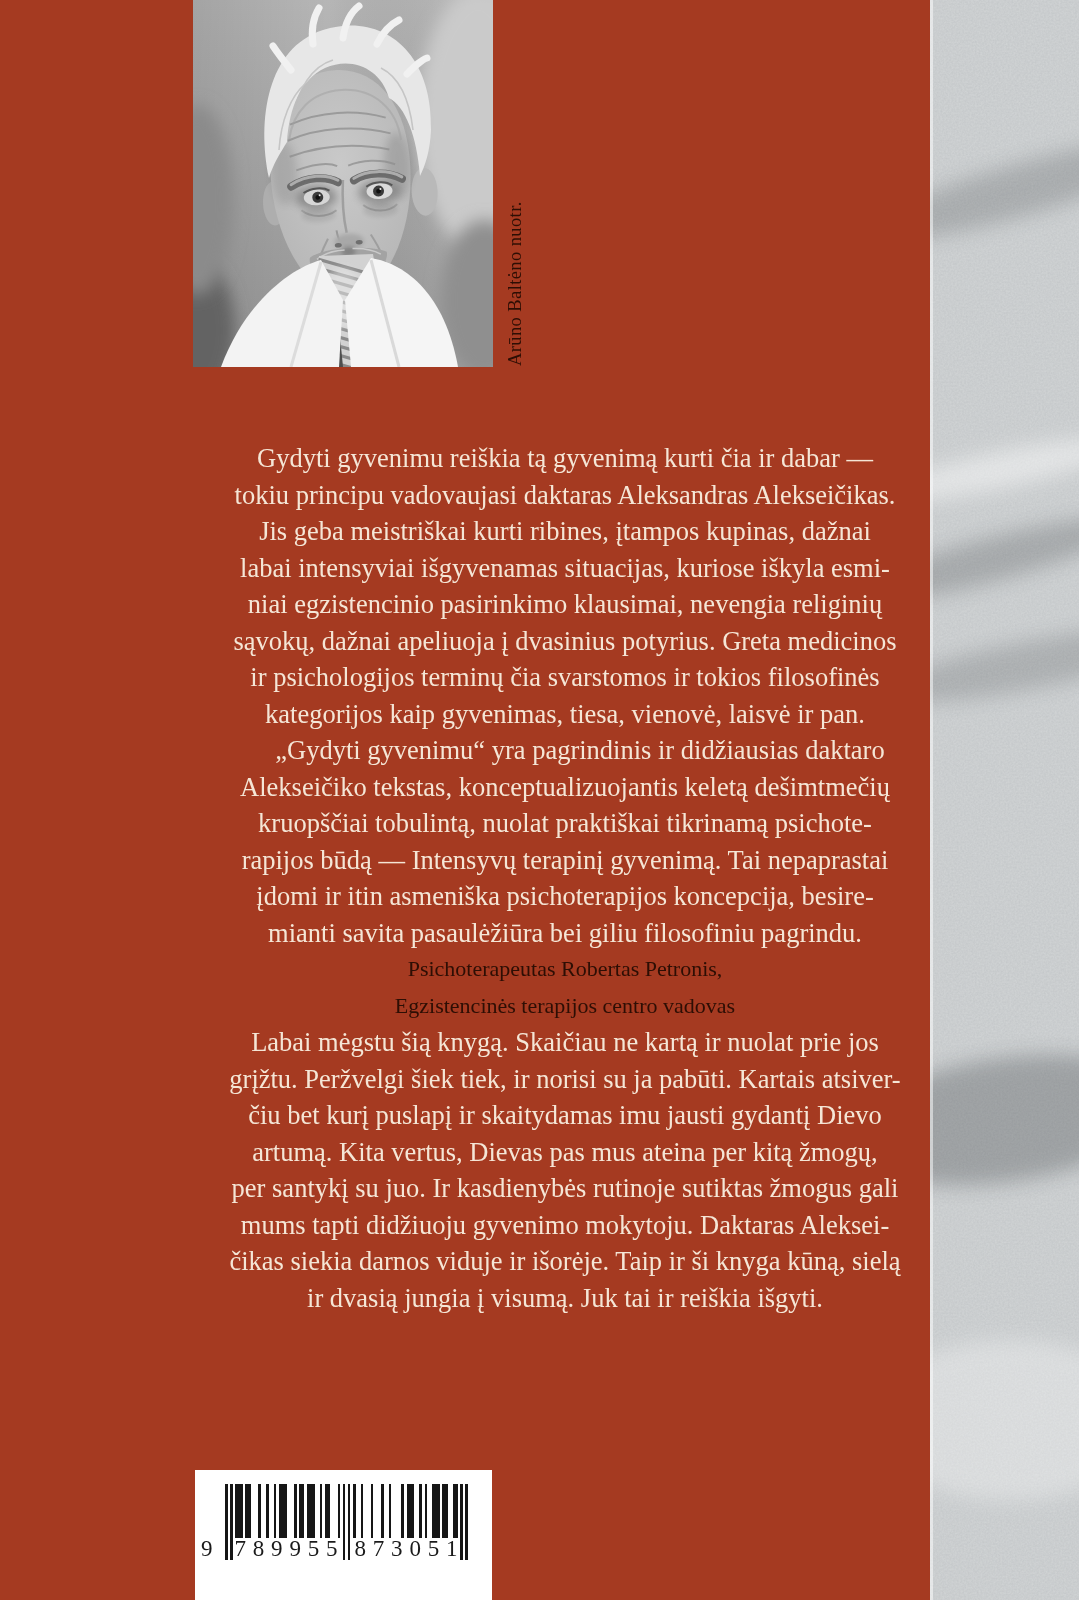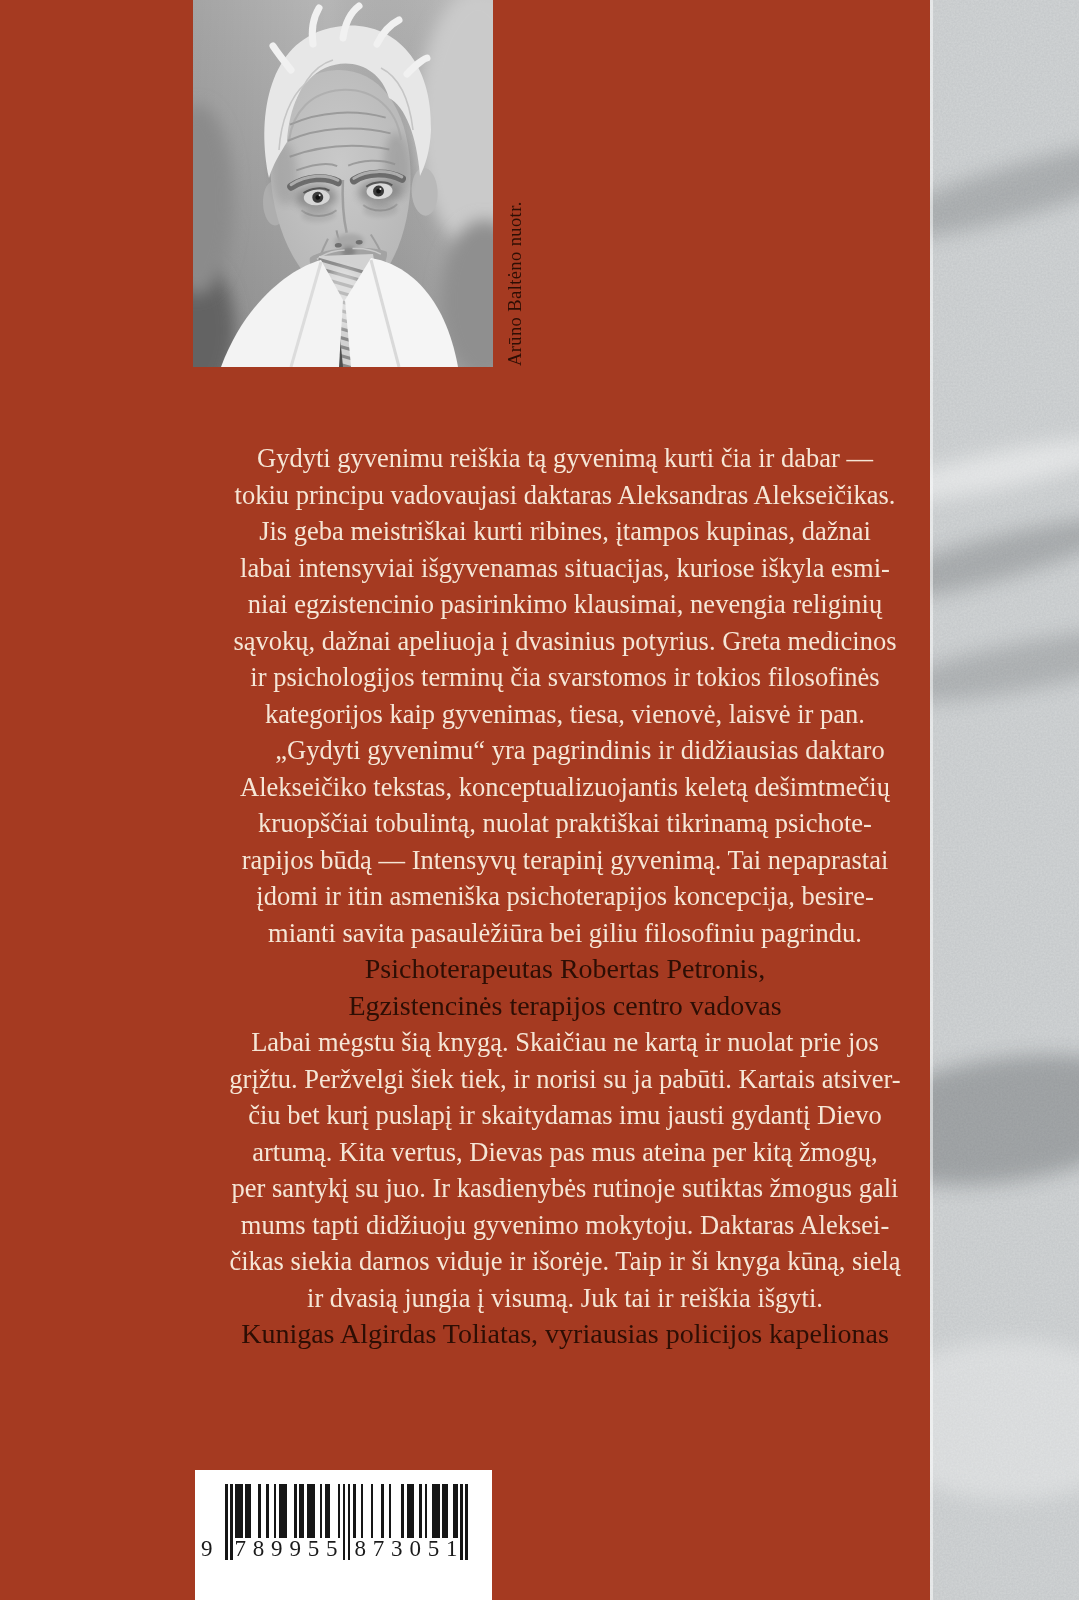--- a/index.html
+++ b/index.html
@@ -29,21 +29,21 @@
   
   #blurb{
     position:absolute;left:194px;top:440px;width:742px;
     color:var(--body-text,#f5e6d6);
     font-size:26.5px;line-height:36.5px;
   }
   #blurb p{margin:0;white-space:pre;text-align:center;}
   .q-indent{text-indent:30px;}
   .attribution{
     color:var(--dark-text,#2d0e04);
-    font-size:28px;
+    font-size:22px;
     white-space:pre;
   }
   #attr-1{margin:16px 0 0 24px;}
   #quote-2{margin-top:26px;}
   #attr-2{margin:13px 0 0 24px;}
   
   #barcode{
     position:absolute;left:195px;top:1470px;width:297px;height:130px;
     background:var(--barcode-bg,#ffffff);
   }
@@ -261,21 +261,20 @@
     <p id="attr-1" class="attribution">Psichoterapeutas Robertas Petronis,
 Egzistencinės terapijos centro vadovas</p>
     <p id="quote-2">Labai mėgstu šią knygą. Skaičiau ne kartą ir nuolat prie jos
 grįžtu. Peržvelgi šiek tiek, ir norisi su ja pabūti. Kartais atsiver-
 čiu bet kurį puslapį ir skaitydamas imu jausti gydantį Dievo
 artumą. Kita vertus, Dievas pas mus ateina per kitą žmogų,
 per santykį su juo. Ir kasdienybės rutinoje sutiktas žmogus gali
 mums tapti didžiuoju gyvenimo mokytoju. Daktaras Aleksei-
 čikas siekia darnos viduje ir išorėje. Taip ir ši knyga kūną, sielą
 ir dvasią jungia į visumą. Juk tai ir reiškia išgyti.</p>
-    <p id="attr-2" class="attribution">Kunigas Algirdas Toliatas, vyriausias policijos kapelionas</p>
   </section>
 
   <div id="barcode">
     <div id="barcode-bars">
         <div class="bar tall" style="left: 0px;"></div>
         <div class="bar tall" style="left: 5.11579px;"></div>
         <div class="bar" style="left: 10.2316px;"></div>
         <div class="bar" style="left: 12.7895px;"></div>
         <div class="bar" style="left: 15.3474px;"></div>
         <div class="bar" style="left: 20.4632px;"></div>

